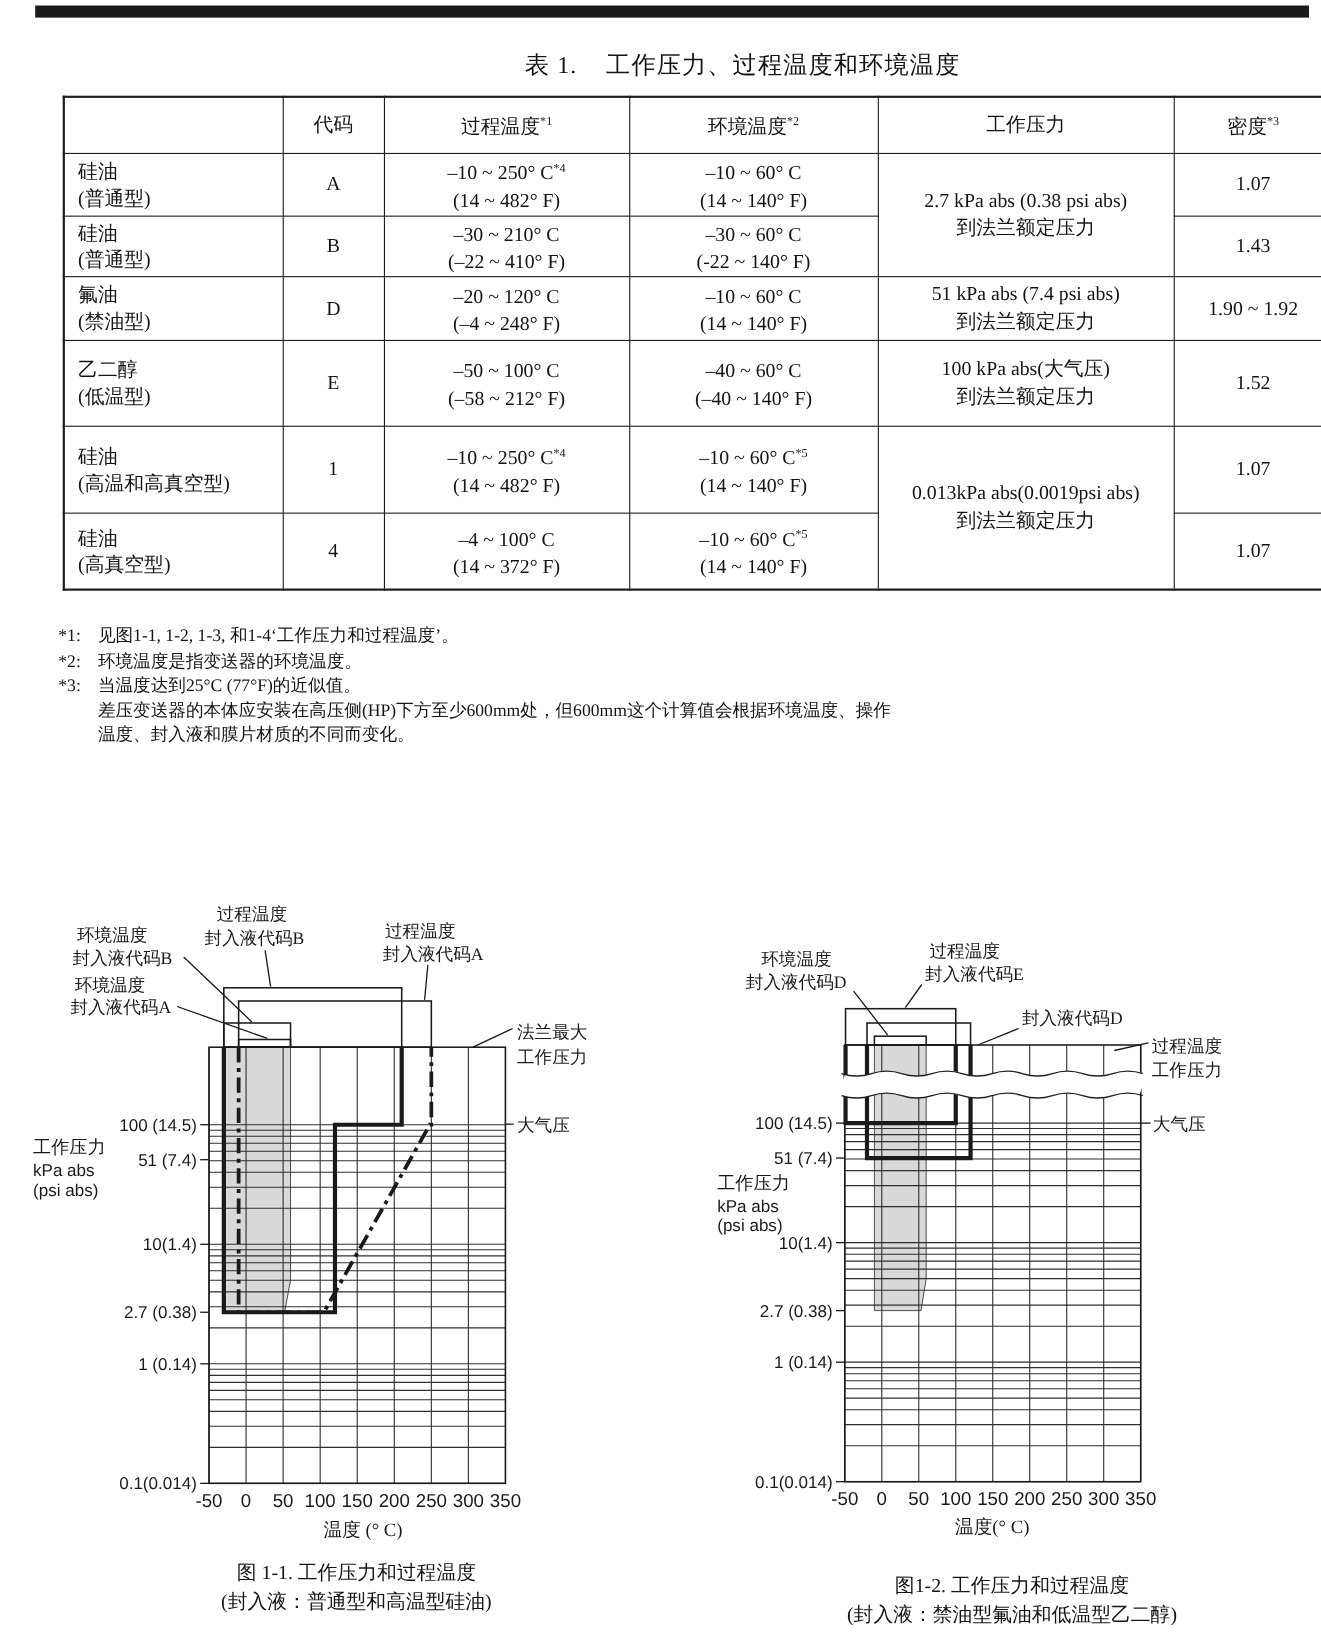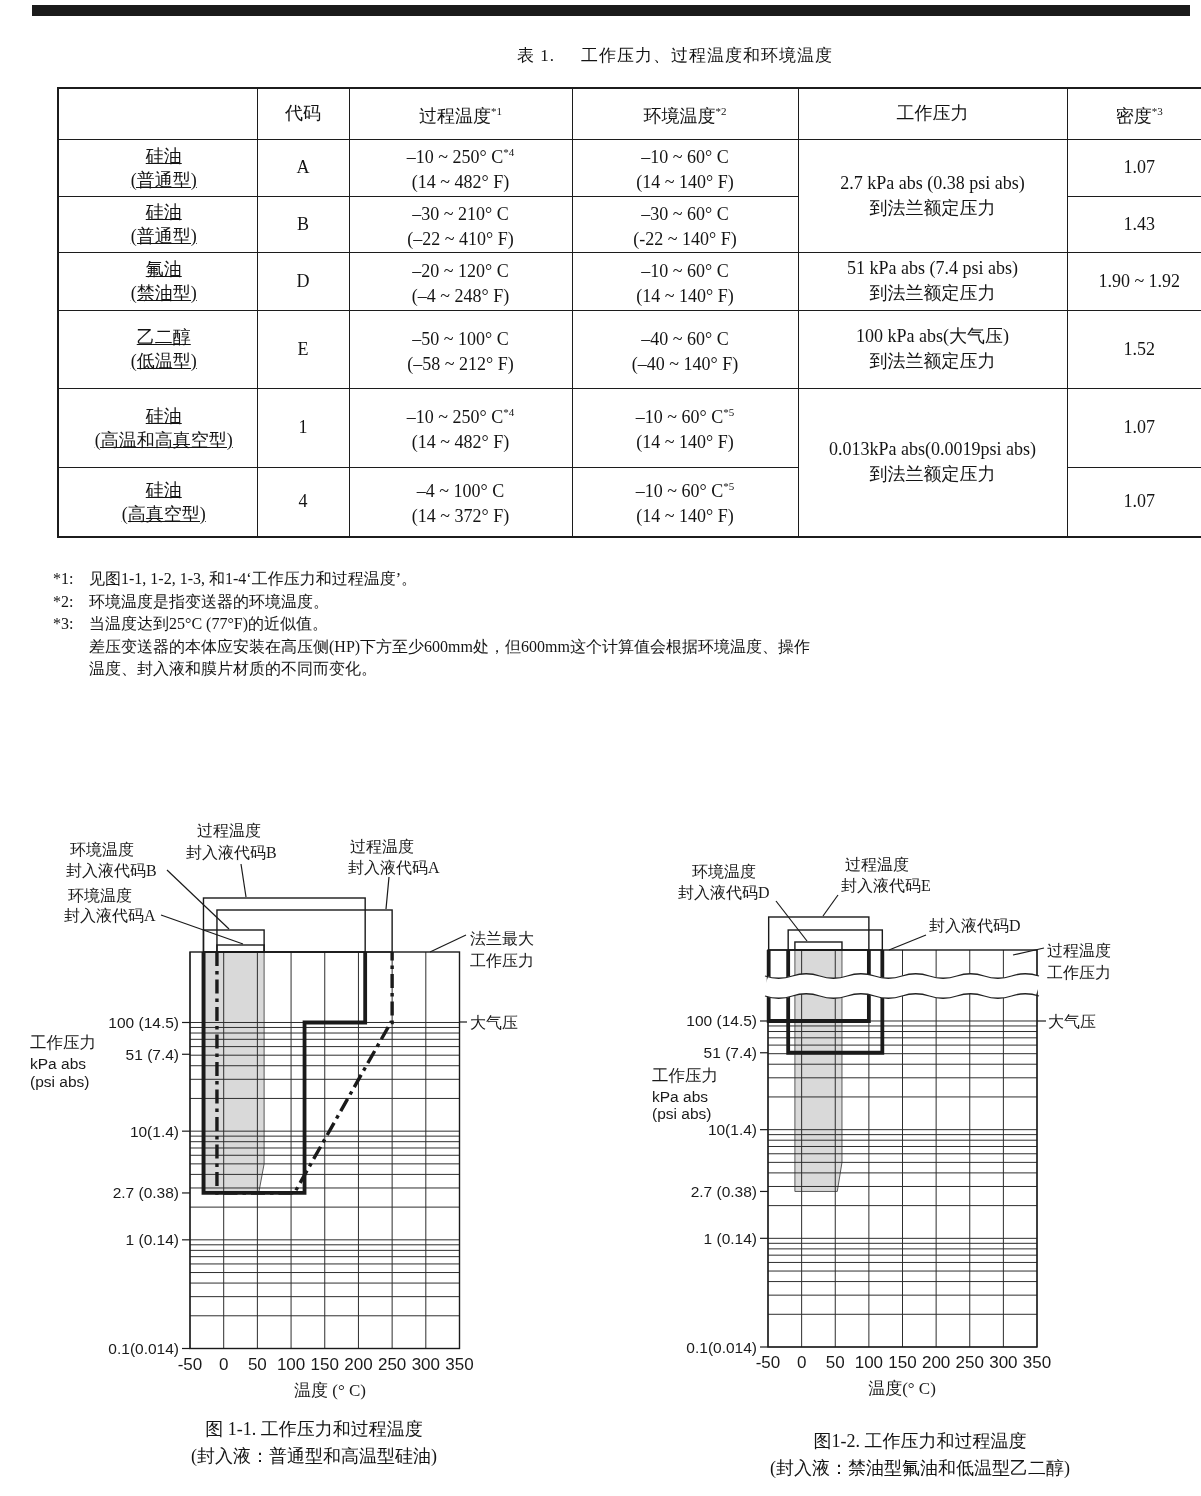--- a/index.html
+++ b/index.html
@@ -1,34 +1,34 @@
 <!DOCTYPE html>
 <html><head>
 <meta charset="utf-8">
 <style>
   html,body{margin:0;padding:0;background:#ffffff;}
   body{width:1201px;height:1496px;position:relative;
        font-family:"Liberation Serif","DejaVu Serif",serif;color:#141414;}
   .black-bar{position:absolute;left:32px;top:5px;width:1158px;height:11px;background:#1b1b1b;}
   .doc-title{position:absolute;left:375px;top:44px;width:600px;text-align:center;
-             font-size:17px;letter-spacing:1px;white-space:nowrap;}
+             font-size:22px;letter-spacing:1px;white-space:nowrap;}
   .doc-title .gap{display:inline-block;width:26px;}
   .spec-table{position:absolute;left:33px;top:87px;border-collapse:collapse;table-layout:fixed;
               width:1154px;font-size:18px;}
   .spec-table td,.spec-table th{border:1.5px solid #1c1c1c;text-align:center;vertical-align:middle;
               font-weight:normal;padding:0;line-height:25px;}
   .spec-table{border:2.5px solid #1c1c1c;margin-left:24px;}
-  .spec-table .mat{text-align:center;padding-left:12px;line-height:24px;text-decoration:underline;}
+  .spec-table .mat{text-align:left;padding-left:12px;line-height:24px;}
   sup{font-size:11px;}
   .fnblock{position:absolute;left:53px;top:568px;width:1120px;font-size:16px;}
   .fn{display:flex;line-height:22.5px;}
   .fn .fnl{width:36px;flex:none;}
   svg.charts{position:absolute;left:0;top:0;pointer-events:none;}
   .caption{position:absolute;top:1416px;text-align:center;font-size:18px;line-height:27px;}
-  .cap-left{left:84px;width:460px;}
+  .cap-left{left:94px;width:460px;}
   .cap-right{left:670px;width:500px;margin-top:12px;}
 </style>
 </head>
 <body>
 
 <div class="black-bar"></div>
 
 <div class="doc-title"><span>表 1.</span><span class="gap"></span><span>工作压力、过程温度和环境温度</span></div>
 
 <table class="spec-table">

